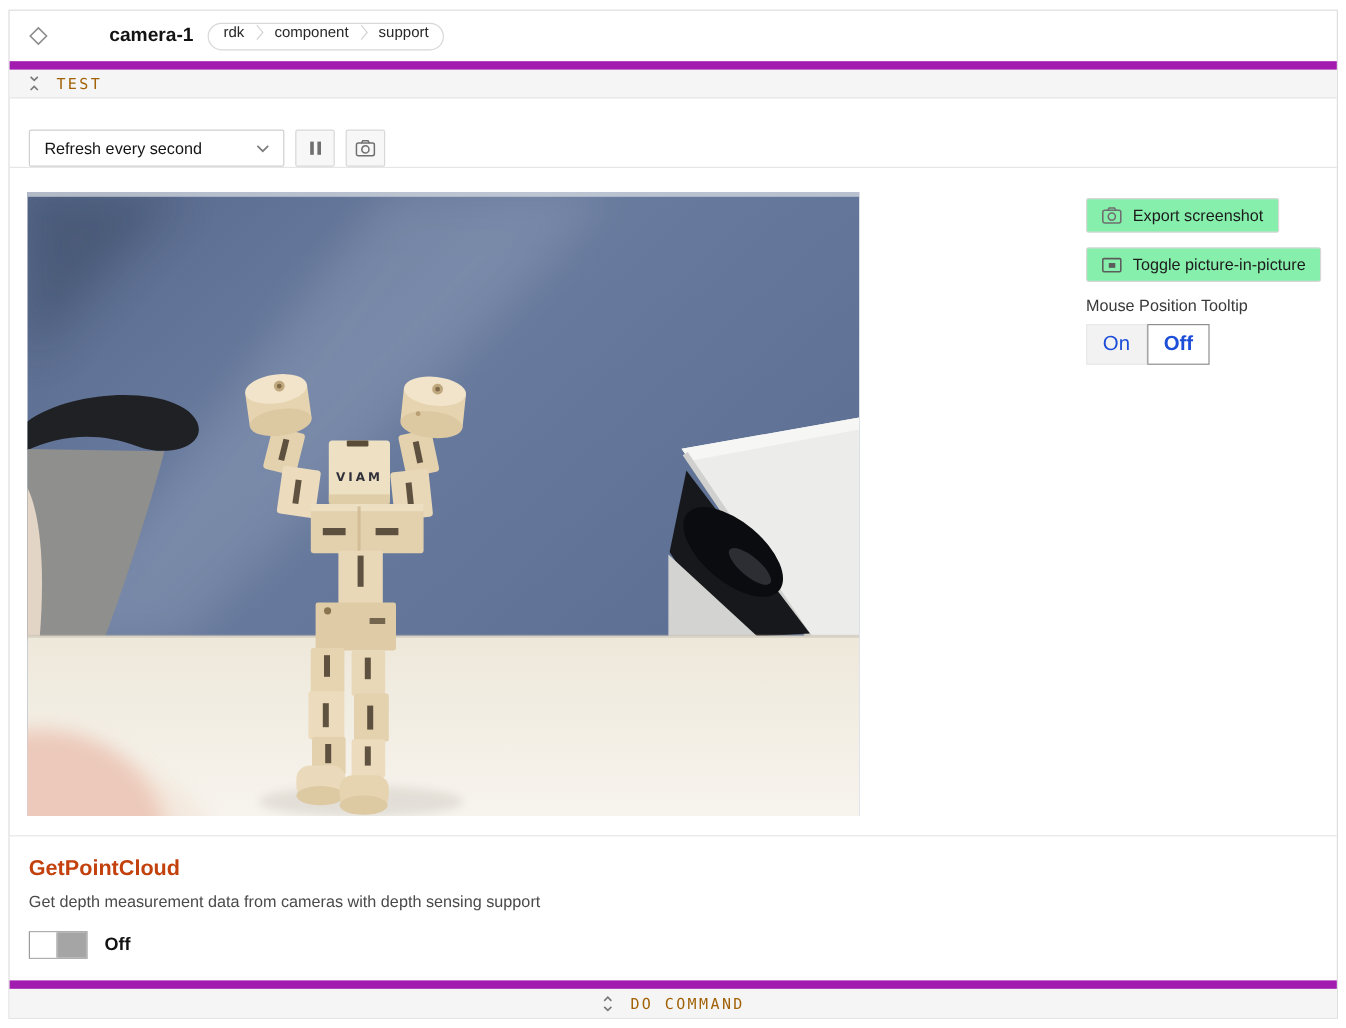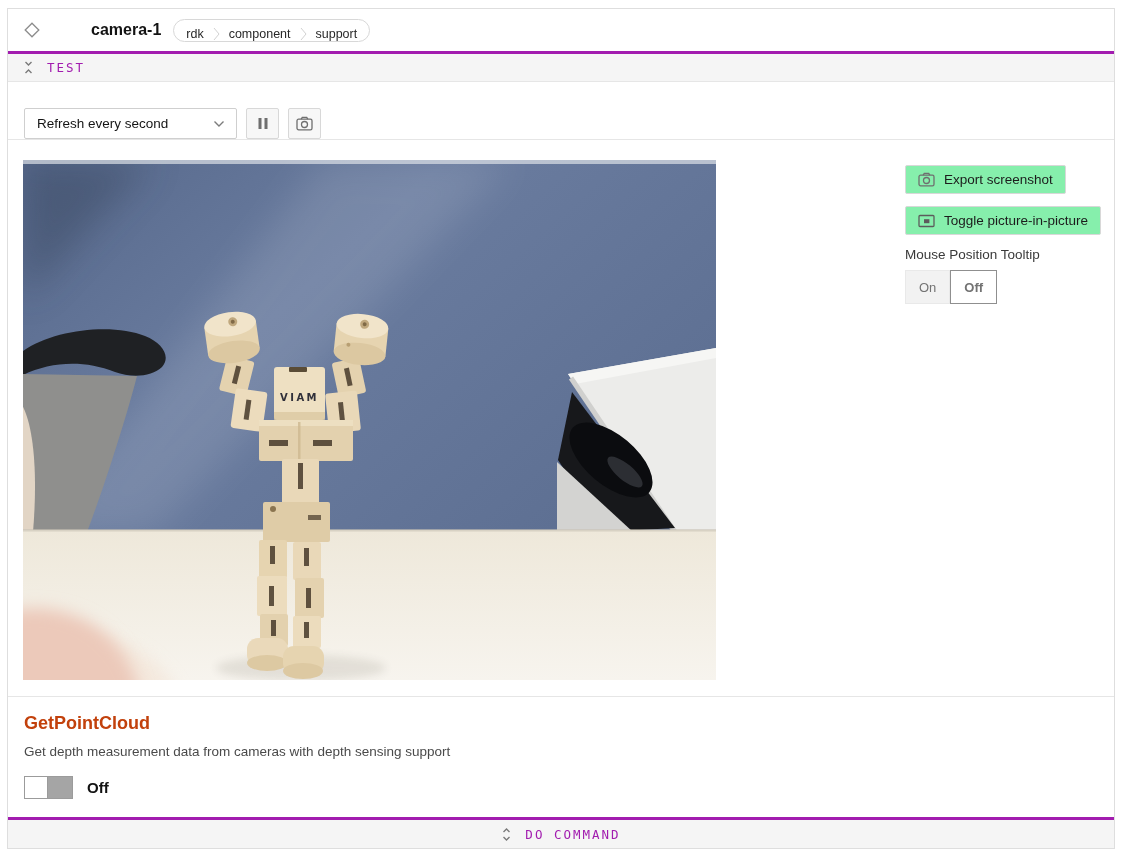--- a/index.html
+++ b/index.html
@@ -11,32 +11,32 @@
   }
   .card {
     position:absolute; left:7px; top:8px; width:1108px; height:841px;
     border:1px solid #dedede; background:#fff;
     display:flex; flex-direction:column;
   }
   
   .hdr { height:42px; display:flex; align-items:center; padding:0 15px; gap:12px; flex:0 0 auto; }
   .hdr-title { font-weight:bold; font-size:16px; color:#131313;margin-left:38px; }
   .crumb {
-    display:flex; align-items:flex-end; gap:9px;
+    display:flex; align-items:flex-start; gap:9px;
     border:1px solid #d8d8d8; border-radius:12px; height:23px;
     padding:0 12px; font-size:12.5px; color:#282828; background:#fff;
   }
   .crumb .sep { display:flex; align-items:center; }
   
   .bar {
     height:31px; background:#f5f5f5;
-    border-top:3px solid #a21caf; border-bottom:1px solid #e6e6e6;
+    border-top:7px solid #a21caf; border-bottom:1px solid #e6e6e6;
     display:flex; align-items:center; gap:13px; padding:0 15px;
     font-family:"DejaVu Sans Mono", monospace; font-size:12.5px;
-    letter-spacing:2px; color:#a21caf; flex:0 0 auto;
+    letter-spacing:2px; color:#a16207; flex:0 0 auto;
   }
   .bar.bottom { border-bottom:none;justify-content:center; }
   
   .controls { height:58px; border-bottom:1px solid #e6e6e6; display:flex; align-items:flex-end; padding:0 16px; gap:9px; flex:0 0 auto; }
   .select {
     width:213px; height:31px; border:1px solid #cfcfcf; border-radius:2px;
     display:flex; align-items:center; justify-content:space-between;
     padding:0 11px 0 12px; font-size:13.5px; color:#141414; background:#fff; cursor:pointer;
   }
   .icon-btn {
@@ -50,21 +50,21 @@
   .side-btn {
     display:inline-flex; align-items:center; gap:9px; height:29px; padding:0 12px;
     background:#86efac; border:1px solid #d8d8d8; border-radius:2px;
     font-size:13.5px; color:#1c1c1c; cursor:pointer; white-space:nowrap;justify-content:flex-end;
   }
   .side .row1 { margin-bottom:12px; }
   .side-label { font-size:13.5px; color:#3a3a3a; margin:12px 0 8px; }
   .seg { display:flex; }
   .seg-btn {
     height:29px; padding:16px 13px; display:flex; align-items:center; justify-content:center;
-    font-size:13px; color:#737373; background:#f2f2f2; border:1px solid #e9e9e9; cursor:pointer;
+    font-size:17px; color:#1d4ed8; background:#f2f2f2; border:1px solid #e9e9e9; cursor:pointer;
   }
   .seg-btn.selected { background:#fff; border:1px solid #8f8f8f; font-weight:bold; }
   
   .gpc { height:120px; padding:14px 16px; flex:0 0 auto; }
   .gpc h2 { margin:2px 0 10px; font-size:18px; font-weight:bold; color:#c2410c; }
   .gpc p  { margin:0 0 17px; font-size:13.5px; color:#4a4a4a; }
   .switch-row { display:flex; align-items:center; gap:14px; }
   .switch { width:49px; height:23px; border:1px solid #9b9b9b; display:flex; cursor:pointer; background:#fff; }
   .knob  { width:23px; height:100%; background:#fff; border-right:1px solid #9b9b9b; }
   .track { flex:1; background:#a5a5a5; }

